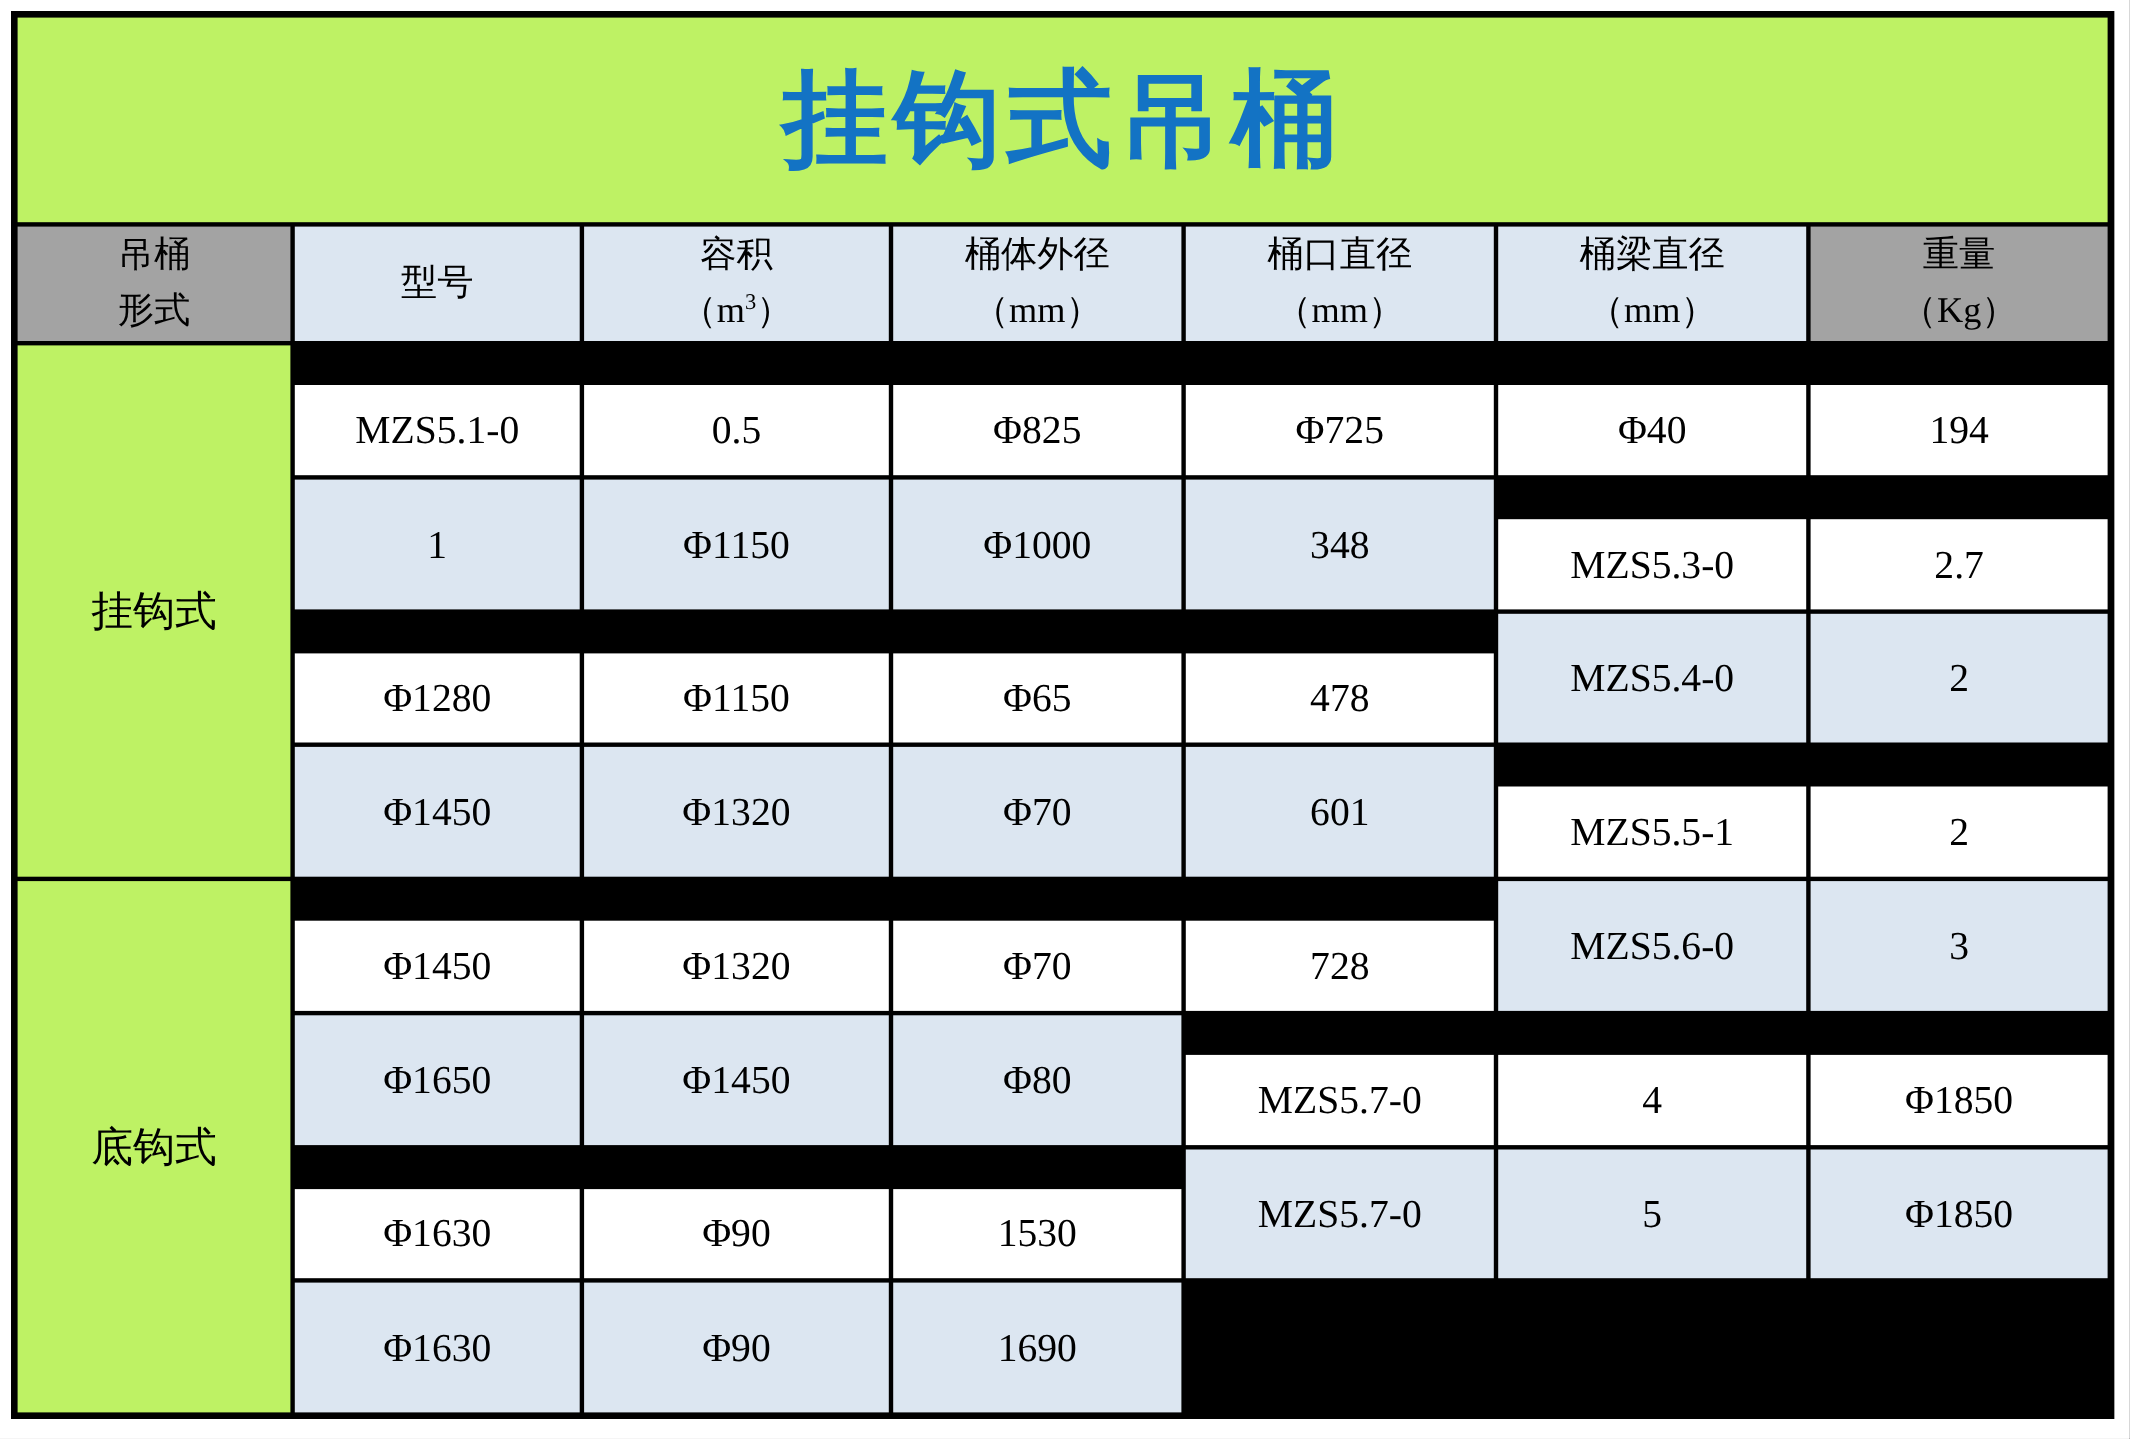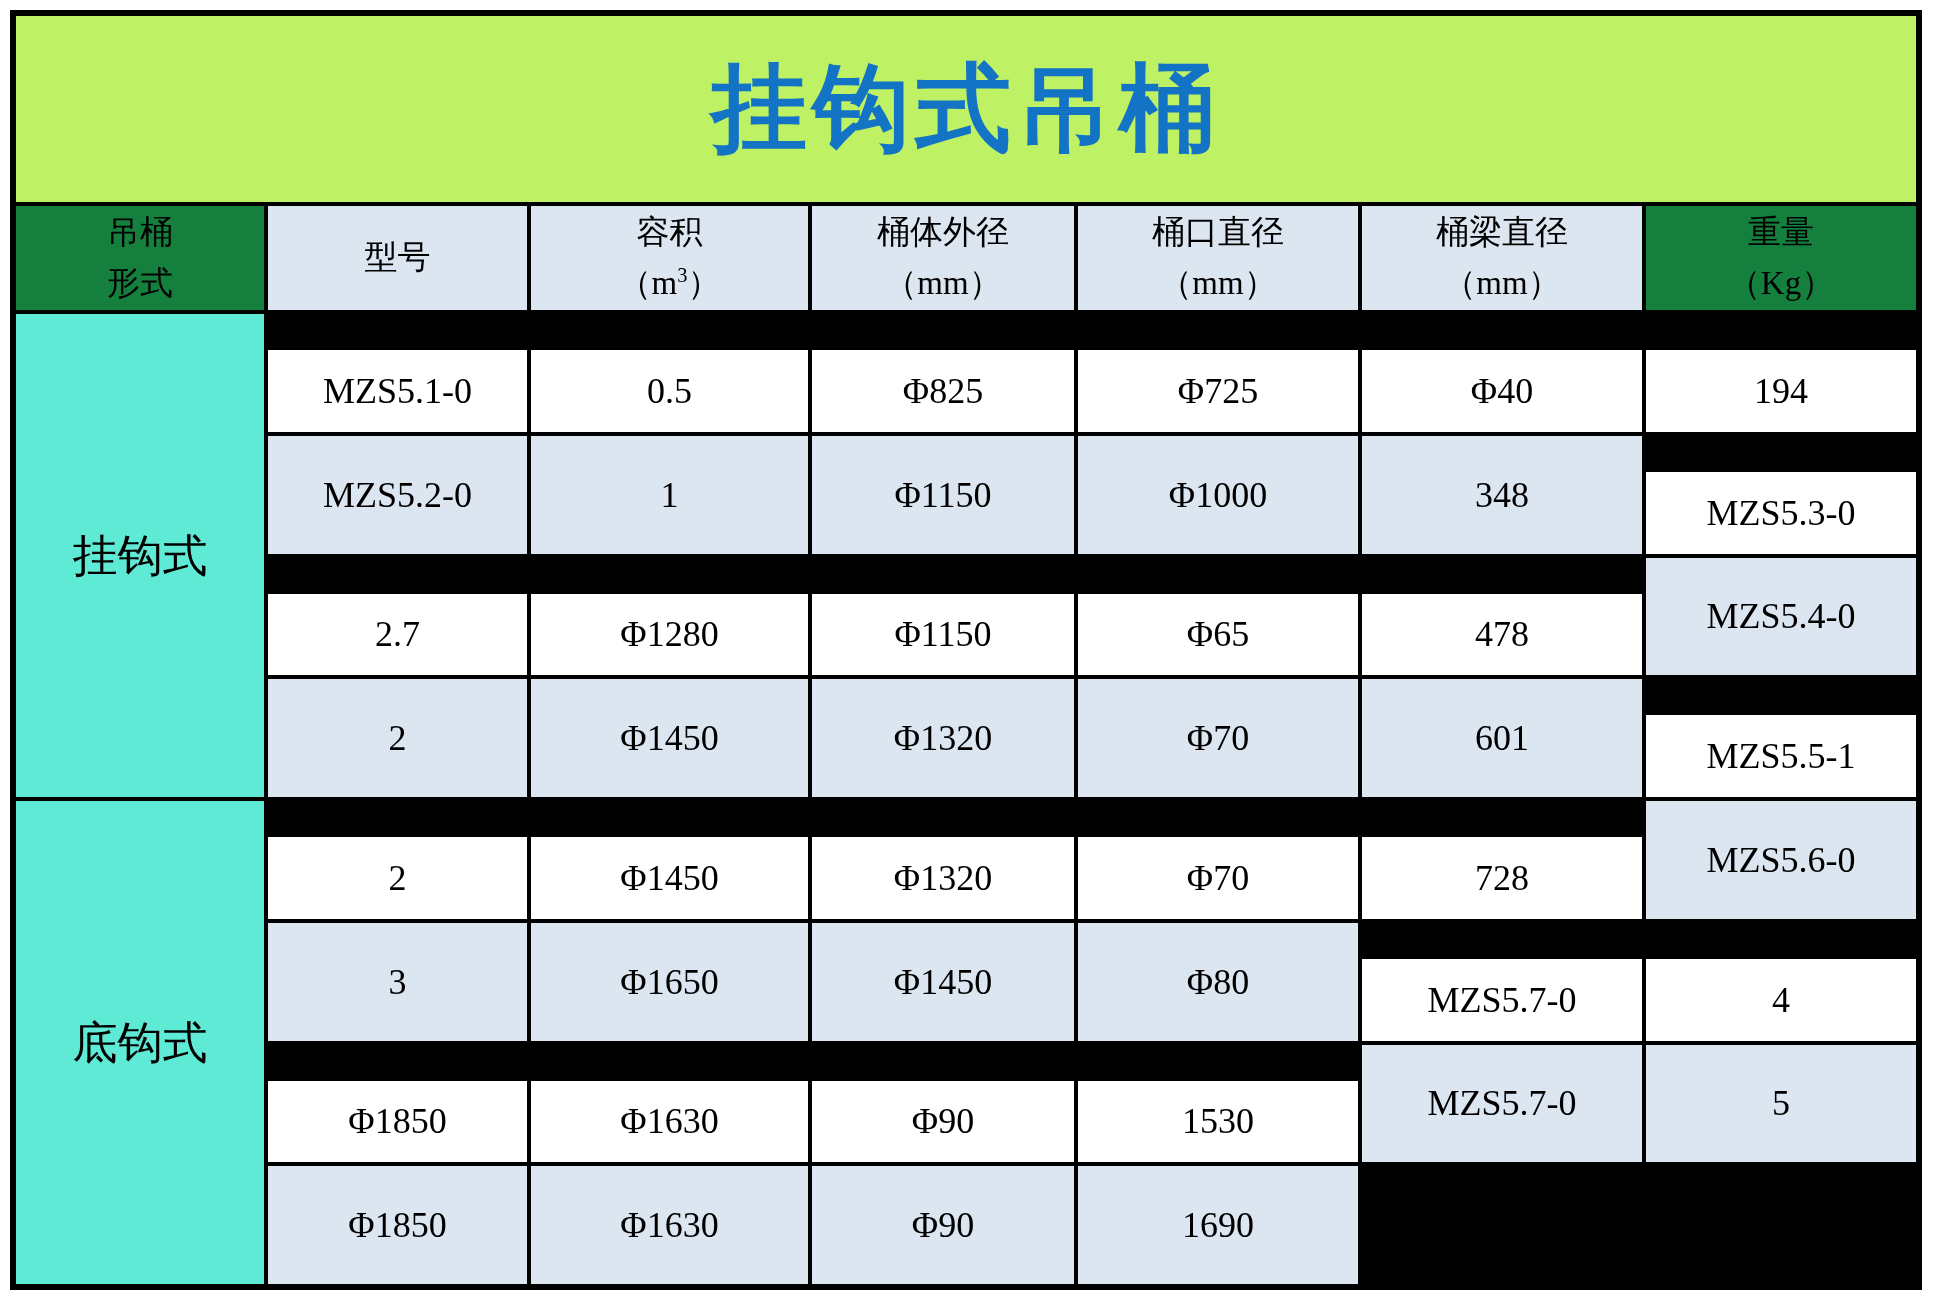--- a/index.html
+++ b/index.html
@@ -49,25 +49,25 @@
     font-weight: bold;
     letter-spacing: 6px;
     line-height: 1;
   }
   .hdr {
     background: #dce6f1;
     font-size: 33px;
     line-height: 1.55;
     font-weight: normal;
   }
-  .hdr.dark { background: #15803d; }
+  .hdr.dark { background: #a3a3a3; }
   .grp {
     grid-column: 1;
-    background: #5eead4;
-    font-size: 45px;
+    background: #bef264;
+    font-size: 38px;
   }
   .grp1 { grid-row: 3 / span 4; }
   .grp2 { grid-row: 7 / span 4; }
   .row-a { background: #ffffff; margin-top: 36px; }
   .row-b { background: #dce6f1; }
   .data { font-size: 36px; }
   sup { font-size: 0.62em; }
 </style>
 </head>
 <body>
@@ -109,21 +109,20 @@
 
     <div class="cell grp grp1">挂钩式</div>
 
     <div class="cell data row-a">MZS5.1-0</div>
     <div class="cell data row-a">0.5</div>
     <div class="cell data row-a">Φ825</div>
     <div class="cell data row-a">Φ725</div>
     <div class="cell data row-a">Φ40</div>
     <div class="cell data row-a">194</div>
 
-    <div class="cell data row-b">MZS5.2-0</div>
     <div class="cell data row-b">1</div>
     <div class="cell data row-b">Φ1150</div>
     <div class="cell data row-b">Φ1000</div>
     <div class="cell data row-b">348</div>
 
     <div class="cell data row-a">MZS5.3-0</div>
     <div class="cell data row-a">2.7</div>
     <div class="cell data row-a">Φ1280</div>
     <div class="cell data row-a">Φ1150</div>
     <div class="cell data row-a">Φ65</div>

